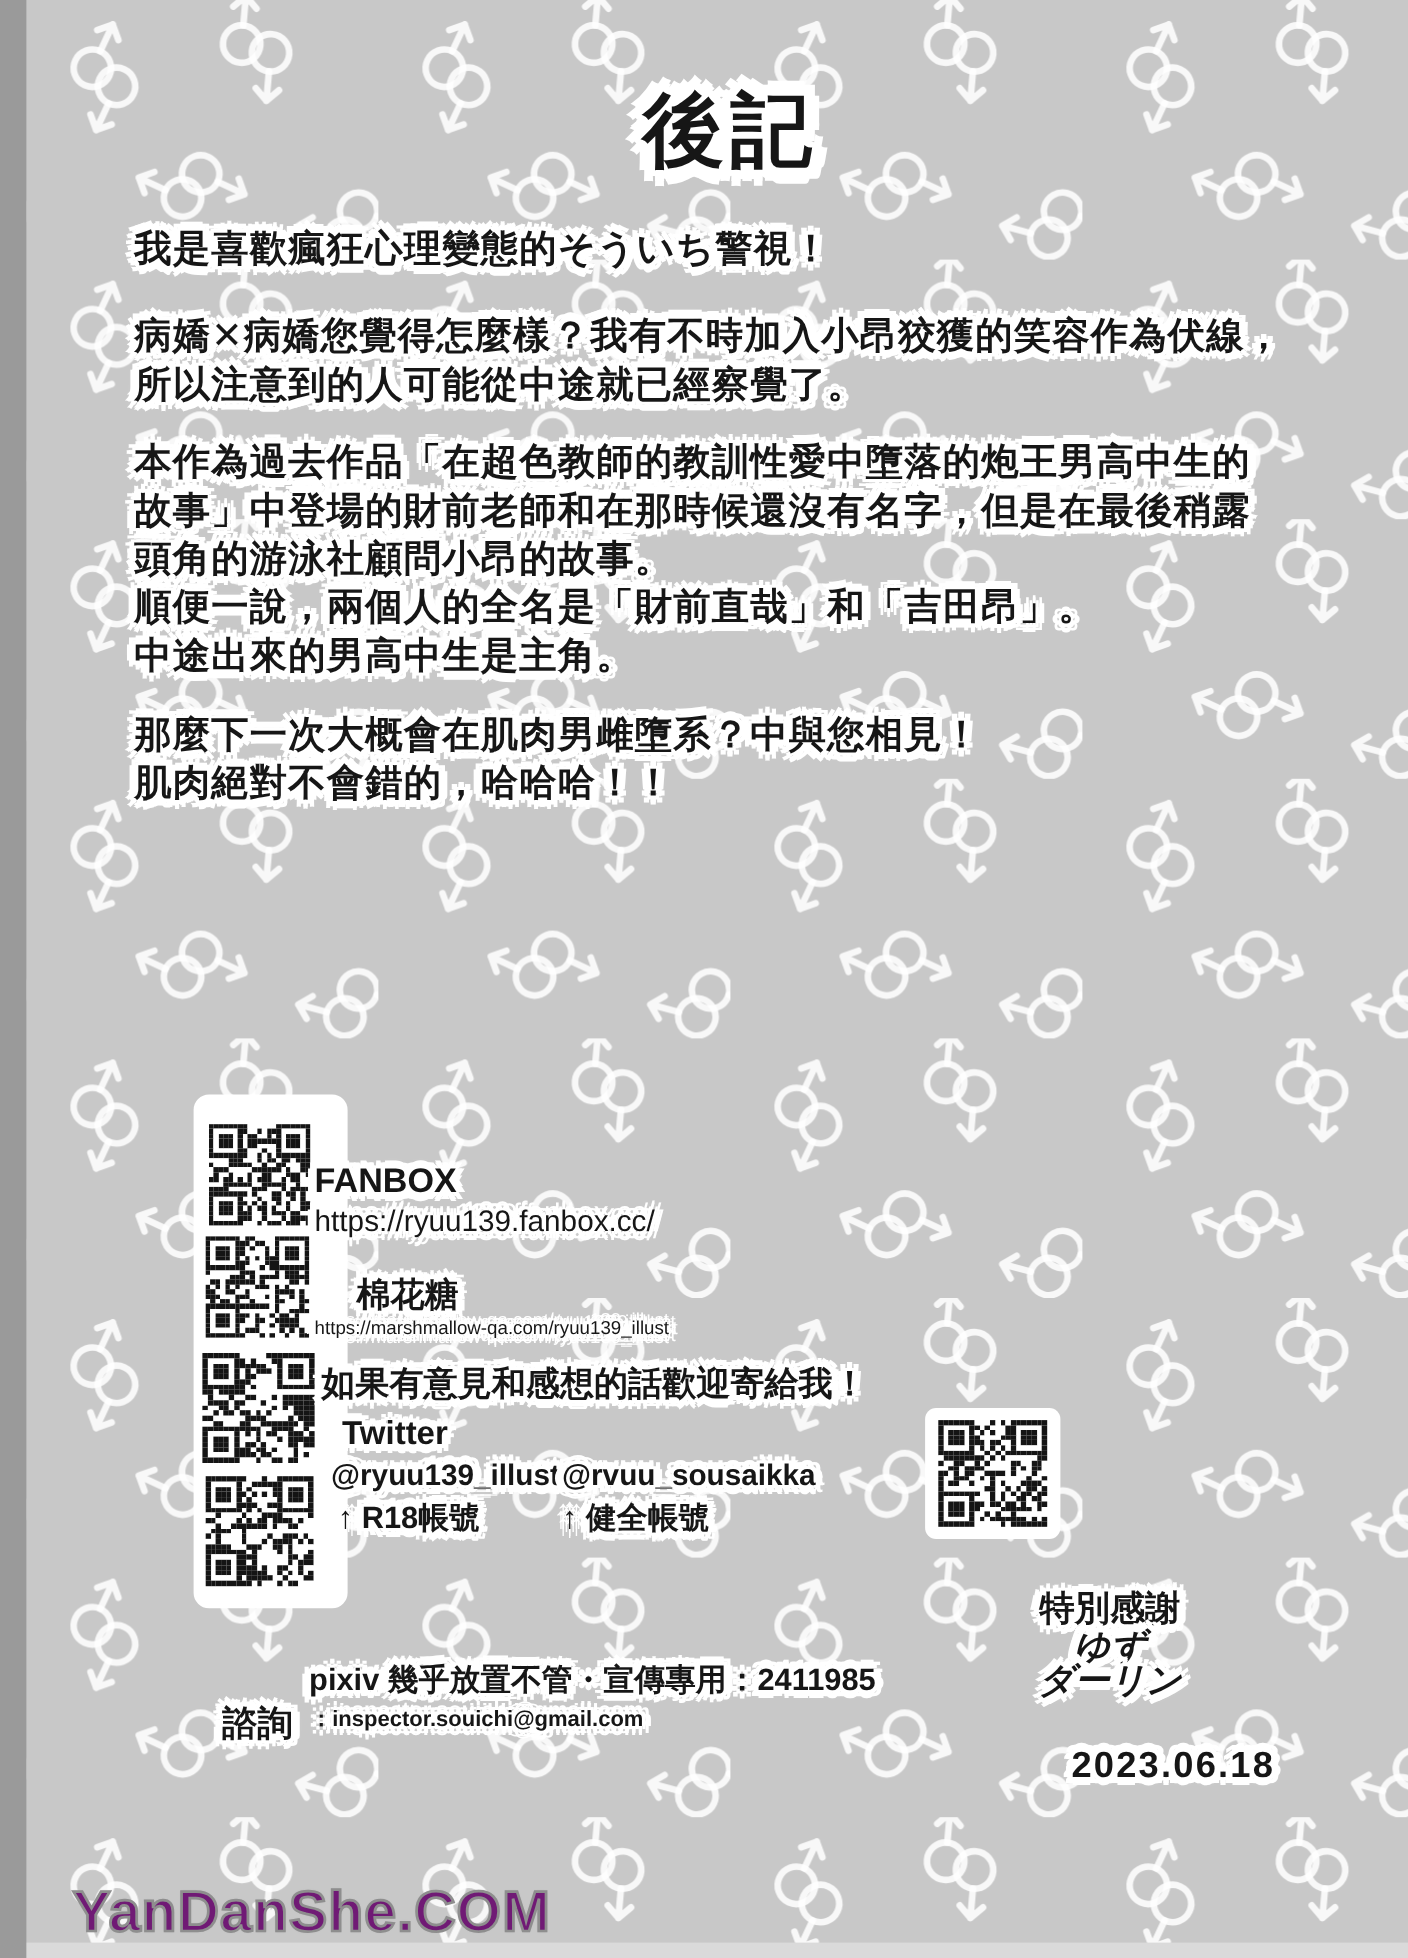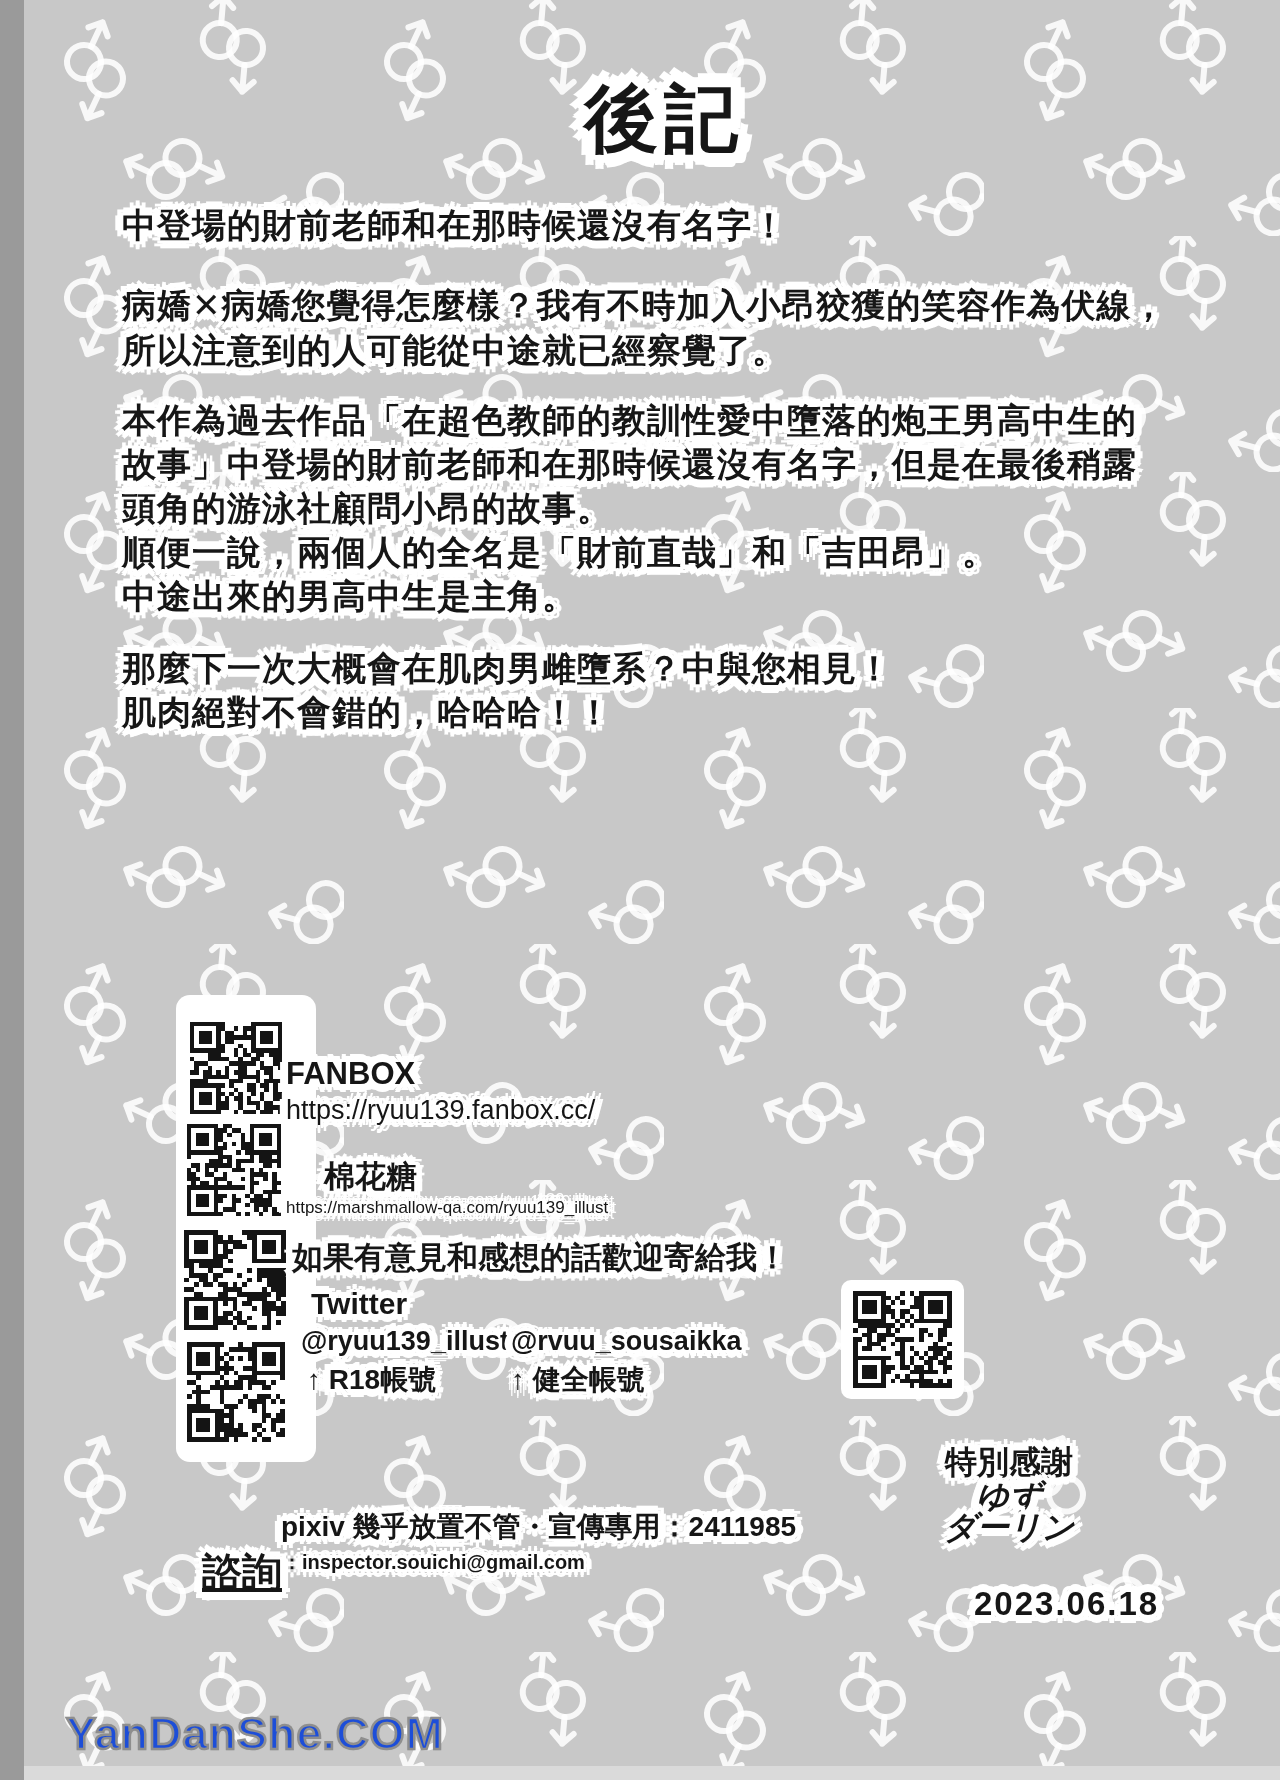--- a/index.html
+++ b/index.html
@@ -68,34 +68,34 @@
   .fanbox-url{left:262px;top:1095px;font-size:27px;}
   .marsh-label{left:300px;top:1156px;font-size:31px;}
   .marsh-url{left:262px;top:1198px;font-size:17px;}
   .marsh-note{left:268px;top:1237px;font-size:31px;}
   .tw-label{left:287px;top:1287px;font-size:30px;}
   .tw-r18{left:277px;top:1326px;font-size:27px;}
   .tw-sfw{left:487px;top:1326px;font-size:27px;}
   .tw-r18-note{left:283px;top:1361px;font-size:28px;text-align:center;}
   .tw-sfw-note{left:487px;top:1361px;font-size:28px;}
   .pixiv-line{left:257px;top:1508px;font-size:28px;}
-  .contact-label{left:178px;top:1545px;font-size:40px;text-decoration:underline;}
+  .contact-label{left:178px;top:1545px;font-size:32px;}
   .contact-value{left:258px;top:1549px;font-size:20px;}
 
   .thanks{
     left:880px;top:1443px;width:210px;text-align:center;white-space:nowrap;
     font-weight:bold;
   }
   .thanks .t{display:block;font-size:32px;line-height:38px;}
   .thanks .n{display:block;font-size:32px;line-height:31px;font-style:italic;}
   .date{left:950px;top:1585px;font-size:33px;font-weight:bold;letter-spacing:2px;white-space:nowrap;}
 
   .watermark{
-    left:42px;top:1708px;font-size:45px;font-weight:bold;letter-spacing:1px;
-    color:#1d4ed8;-webkit-text-stroke:2.5px #8e8e8e;
+    left:42px;top:1708px;font-size:52px;font-weight:bold;letter-spacing:1px;
+    color:#701a75;-webkit-text-stroke:2.5px #8e8e8e;
     text-shadow:0 0 2px #9a9a9a;white-space:nowrap;
   }
   .bottom-edge{left:0;bottom:0;width:100%;height:14px;background:#dadada;}
 </style>
 </head>
 <body>
 
 <div class="page">
 
   <svg class="bg-pattern" xmlns="http://www.w3.org/2000/svg" width="1280" height="1780">
@@ -112,21 +112,21 @@
         <use href="#dm" transform="translate(142,180) rotate(250)"></use>
         <use href="#dm" transform="translate(302,192) rotate(60)"></use>
       </pattern>
     </defs>
     <rect width="1280" height="1780" fill="url(#marspat)"></rect>
   </svg>
 
   <div class="abs title halo-big">後記</div>
 
   <div class="abs body-text halo p1">
-    <span class="ln">中登場的財前老師和在那時候還沒有名字！</span>
+    <span class="ln">我是喜歡瘋狂心理變態的そういち警視！</span>
   </div>
 
   <div class="abs body-text halo p2">
     <span class="ln">病嬌✕病嬌您覺得怎麼樣？我有不時加入小昂狡獲的笑容作為伏線，</span>
     <span class="ln">所以注意到的人可能從中途就已經察覺了。</span>
   </div>
 
   <div class="abs body-text halo p3">
     <span class="ln">本作為過去作品「在超色教師的教訓性愛中墮落的炮王男高中生的</span>
     <span class="ln">故事」中登場的財前老師和在那時候還沒有名字，但是在最後稍露</span>

